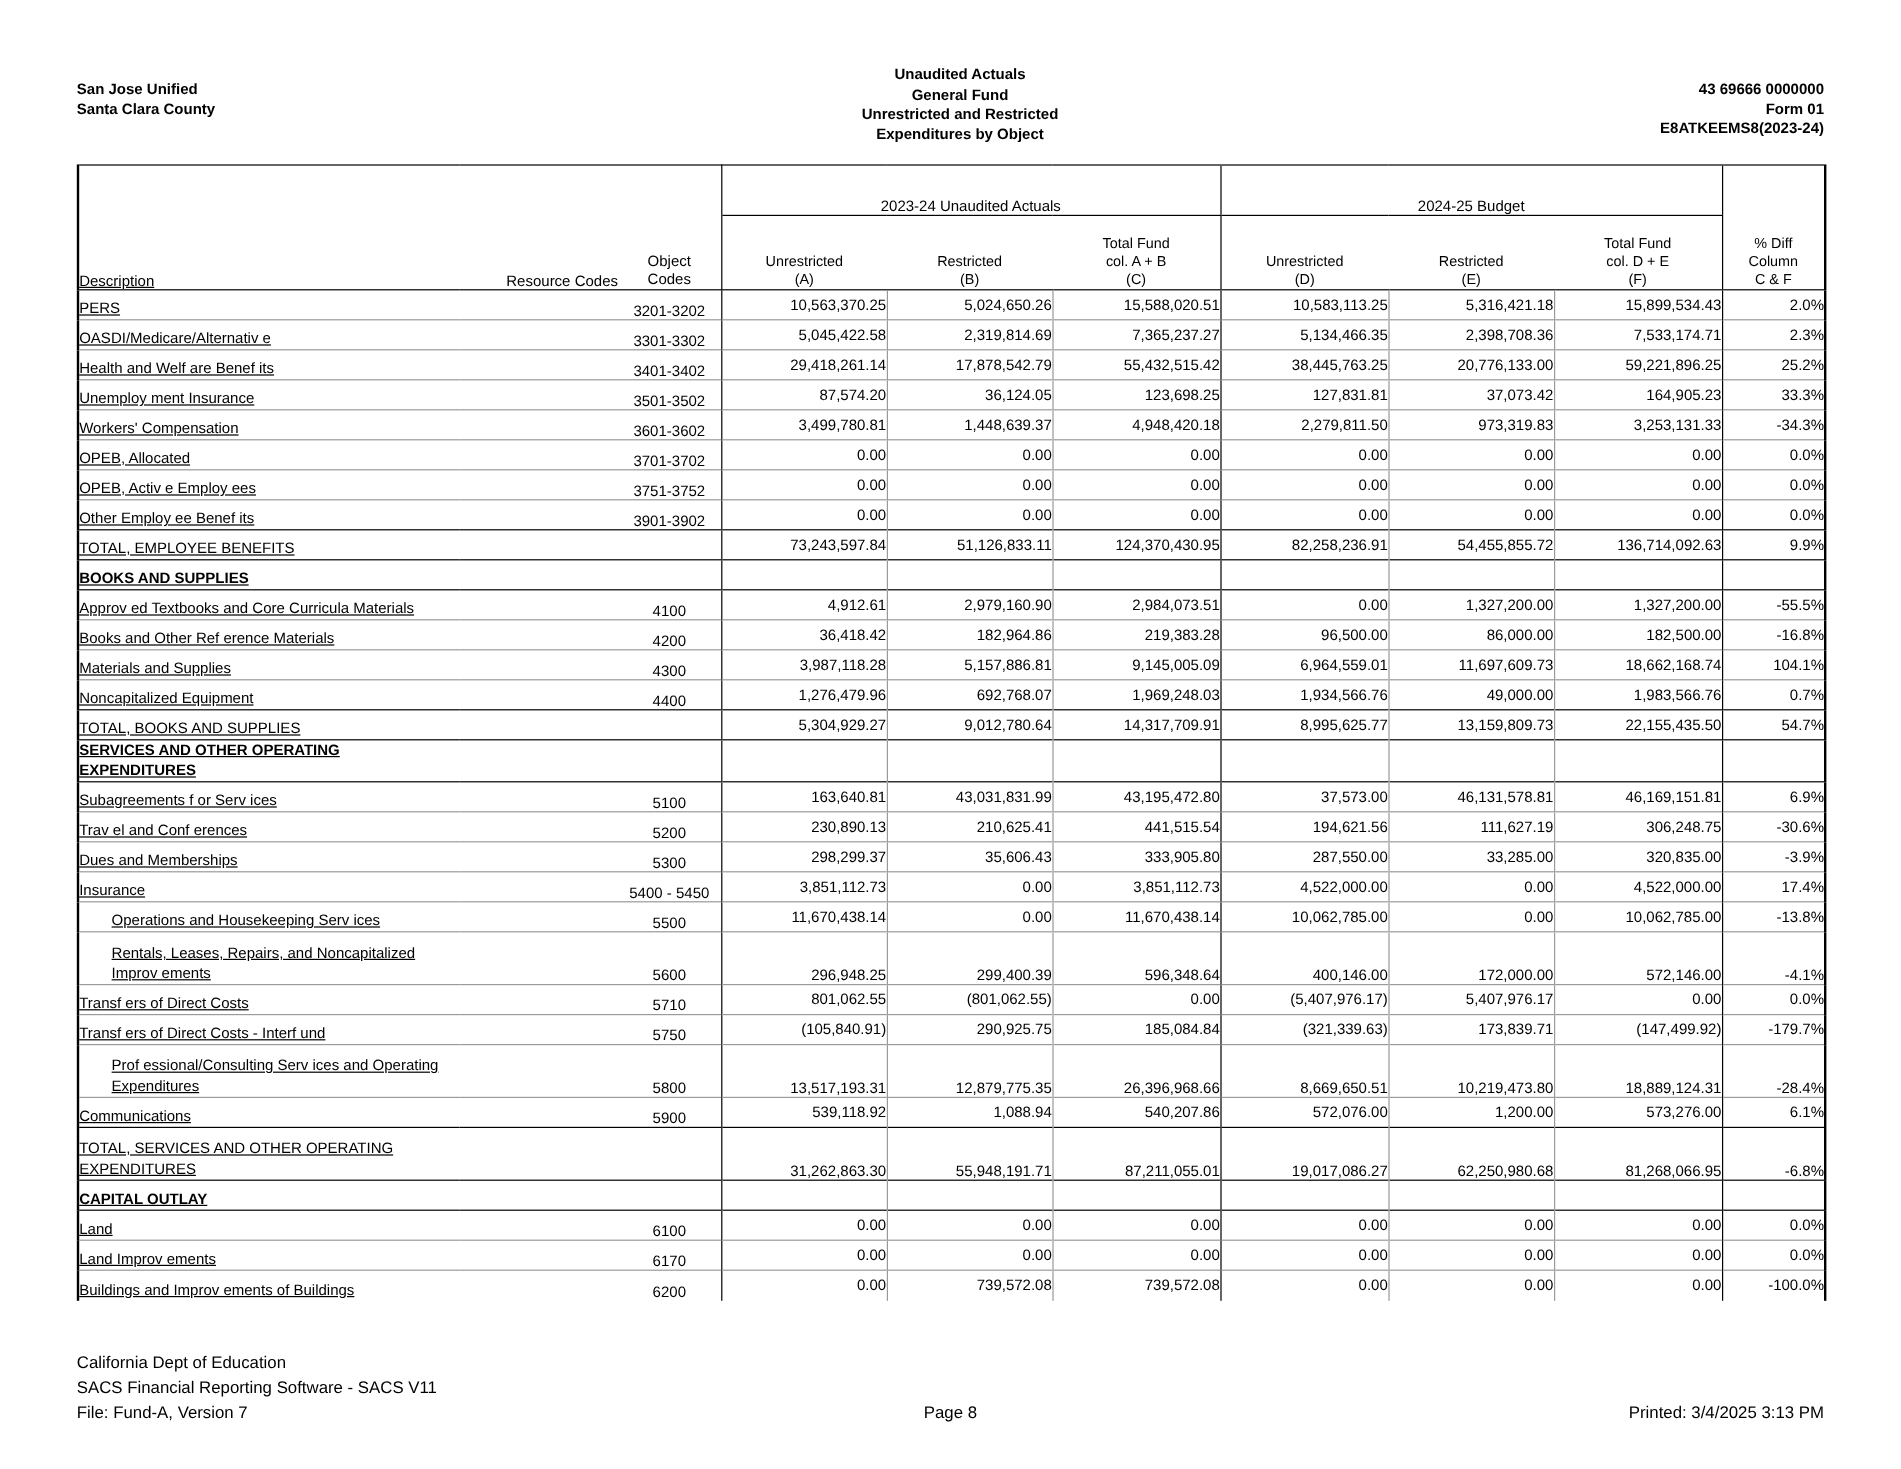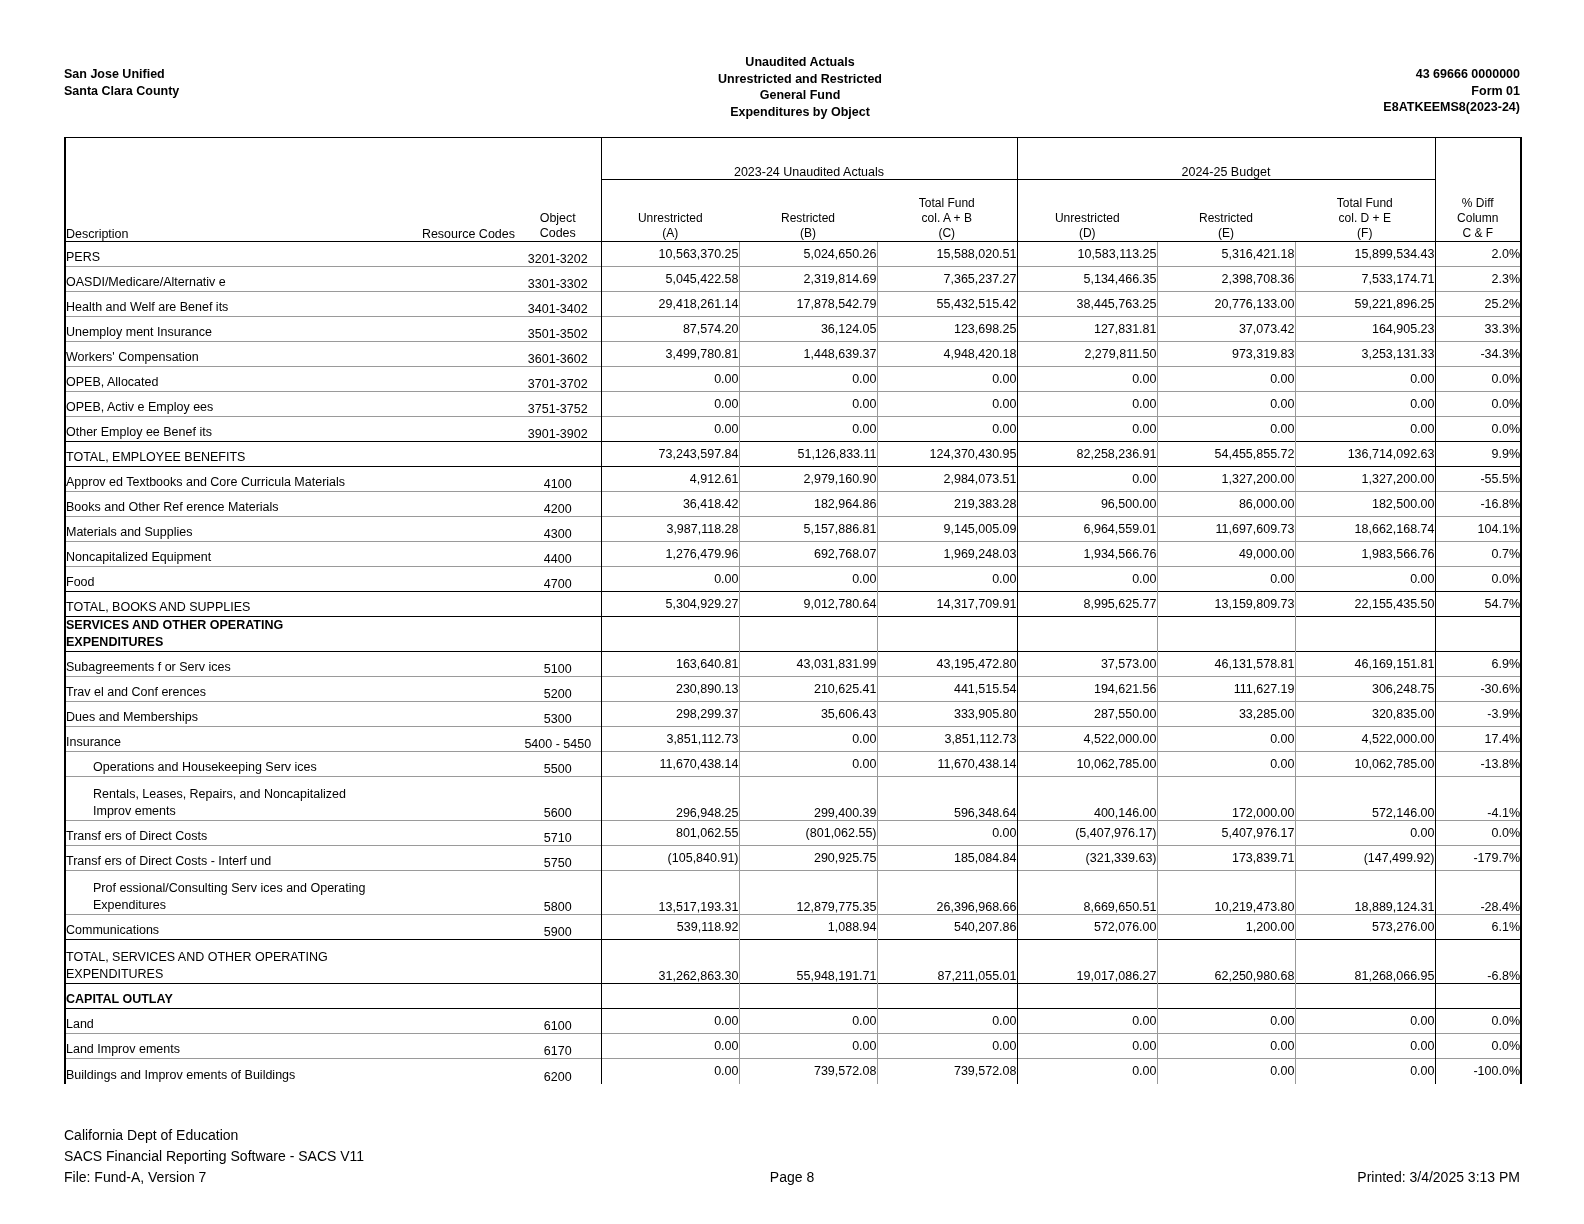--- a/index.html
+++ b/index.html
@@ -68,21 +68,21 @@
   }
   table.sacs td, table.sacs th {
     padding: 0;
     margin: 0;
     vertical-align: bottom;
     font-weight: normal;
     box-sizing: border-box;
   }
 
   
-  .bl-thick { border-left: 2.5px double #000; }
+  .bl-thick { border-left: 2.5px double #000; text-decoration: underline; }
   .bl-med   { border-left: 1.5px solid #000; }
   .bl-thin  { border-left: 1px solid #999; }
   .br-thick { border-right: 2.5px double #000; }
   .br-med   { border-right: 1.5px solid #000; }
   .bt-med   { border-top: 1.5px solid #000; }
   .bt-thin  { border-top: 1px solid #9a9a9a; }
   .bb-med   { border-bottom: 1.5px solid #000; }
 
   
   tr.band1 td { height: 42px; }
@@ -190,22 +190,22 @@
 
 <div class="page">
 
   <div class="doc-header">
     <div class="hdr-left">
       <div>San Jose Unified</div>
       <div>Santa Clara County</div>
     </div>
     <div class="hdr-center">
       <div>Unaudited Actuals</div>
+      <div>General Fund</div>
       <div>Unrestricted and Restricted</div>
-      <div>General Fund</div>
       <div>Expenditures by Object</div>
     </div>
     <div class="hdr-right">
       <div>43 69666 0000000</div>
       <div>Form 01</div>
       <div>E8ATKEEMS8(2023-24)</div>
     </div>
   </div>
 
   <div class="tbl-wrap">
@@ -374,20 +374,32 @@
             <td class="obj br-med bt-med"></td>
             <td class="num bt-med mid">73,243,597.84</td>
             <td class="num bl-thin bt-med mid">51,126,833.11</td>
             <td class="num bl-thin bt-med mid">124,370,430.95</td>
             <td class="num bl-med bt-med mid">82,258,236.91</td>
             <td class="num bl-thin bt-med mid">54,455,855.72</td>
             <td class="num bl-thin bt-med mid">136,714,092.63</td>
             <td class="pct bl-med br-thick bt-med mid">9.9%</td>
           </tr>
           <tr class="drow">
+            <td class="desc bold bl-thick bt-med">BOOKS AND SUPPLIES</td>
+            <td class="res bt-med"></td>
+            <td class="obj br-med bt-med"></td>
+            <td class="num bt-med mid"></td>
+            <td class="num bl-thin bt-med mid"></td>
+            <td class="num bl-thin bt-med mid"></td>
+            <td class="num bl-med bt-med mid"></td>
+            <td class="num bl-thin bt-med mid"></td>
+            <td class="num bl-thin bt-med mid"></td>
+            <td class="pct bl-med br-thick bt-med mid"></td>
+          </tr>
+          <tr class="drow">
             <td class="desc bl-thick bt-med">Approv ed Textbooks and Core Curricula Materials</td>
             <td class="res bt-med"></td>
             <td class="obj br-med bt-med">4100</td>
             <td class="num bt-med mid">4,912.61</td>
             <td class="num bl-thin bt-med mid">2,979,160.90</td>
             <td class="num bl-thin bt-med mid">2,984,073.51</td>
             <td class="num bl-med bt-med mid">0.00</td>
             <td class="num bl-thin bt-med mid">1,327,200.00</td>
             <td class="num bl-thin bt-med mid">1,327,200.00</td>
             <td class="pct bl-med br-thick bt-med mid">-55.5%</td>
@@ -420,32 +432,20 @@
             <td class="desc bl-thick bt-thin">Noncapitalized Equipment</td>
             <td class="res bt-thin"></td>
             <td class="obj br-med bt-thin">4400</td>
             <td class="num bt-thin mid">1,276,479.96</td>
             <td class="num bl-thin bt-thin mid">692,768.07</td>
             <td class="num bl-thin bt-thin mid">1,969,248.03</td>
             <td class="num bl-med bt-thin mid">1,934,566.76</td>
             <td class="num bl-thin bt-thin mid">49,000.00</td>
             <td class="num bl-thin bt-thin mid">1,983,566.76</td>
             <td class="pct bl-med br-thick bt-thin mid">0.7%</td>
-          </tr>
-          <tr class="drow">
-            <td class="desc bl-thick bt-thin">Food</td>
-            <td class="res bt-thin"></td>
-            <td class="obj br-med bt-thin">4700</td>
-            <td class="num bt-thin mid">0.00</td>
-            <td class="num bl-thin bt-thin mid">0.00</td>
-            <td class="num bl-thin bt-thin mid">0.00</td>
-            <td class="num bl-med bt-thin mid">0.00</td>
-            <td class="num bl-thin bt-thin mid">0.00</td>
-            <td class="num bl-thin bt-thin mid">0.00</td>
-            <td class="pct bl-med br-thick bt-thin mid">0.0%</td>
           </tr>
           <tr class="drow">
             <td class="desc bl-thick bt-med">TOTAL, BOOKS AND SUPPLIES</td>
             <td class="res bt-med"></td>
             <td class="obj br-med bt-med"></td>
             <td class="num bt-med mid">5,304,929.27</td>
             <td class="num bl-thin bt-med mid">9,012,780.64</td>
             <td class="num bl-thin bt-med mid">14,317,709.91</td>
             <td class="num bl-med bt-med mid">8,995,625.77</td>
             <td class="num bl-thin bt-med mid">13,159,809.73</td>

